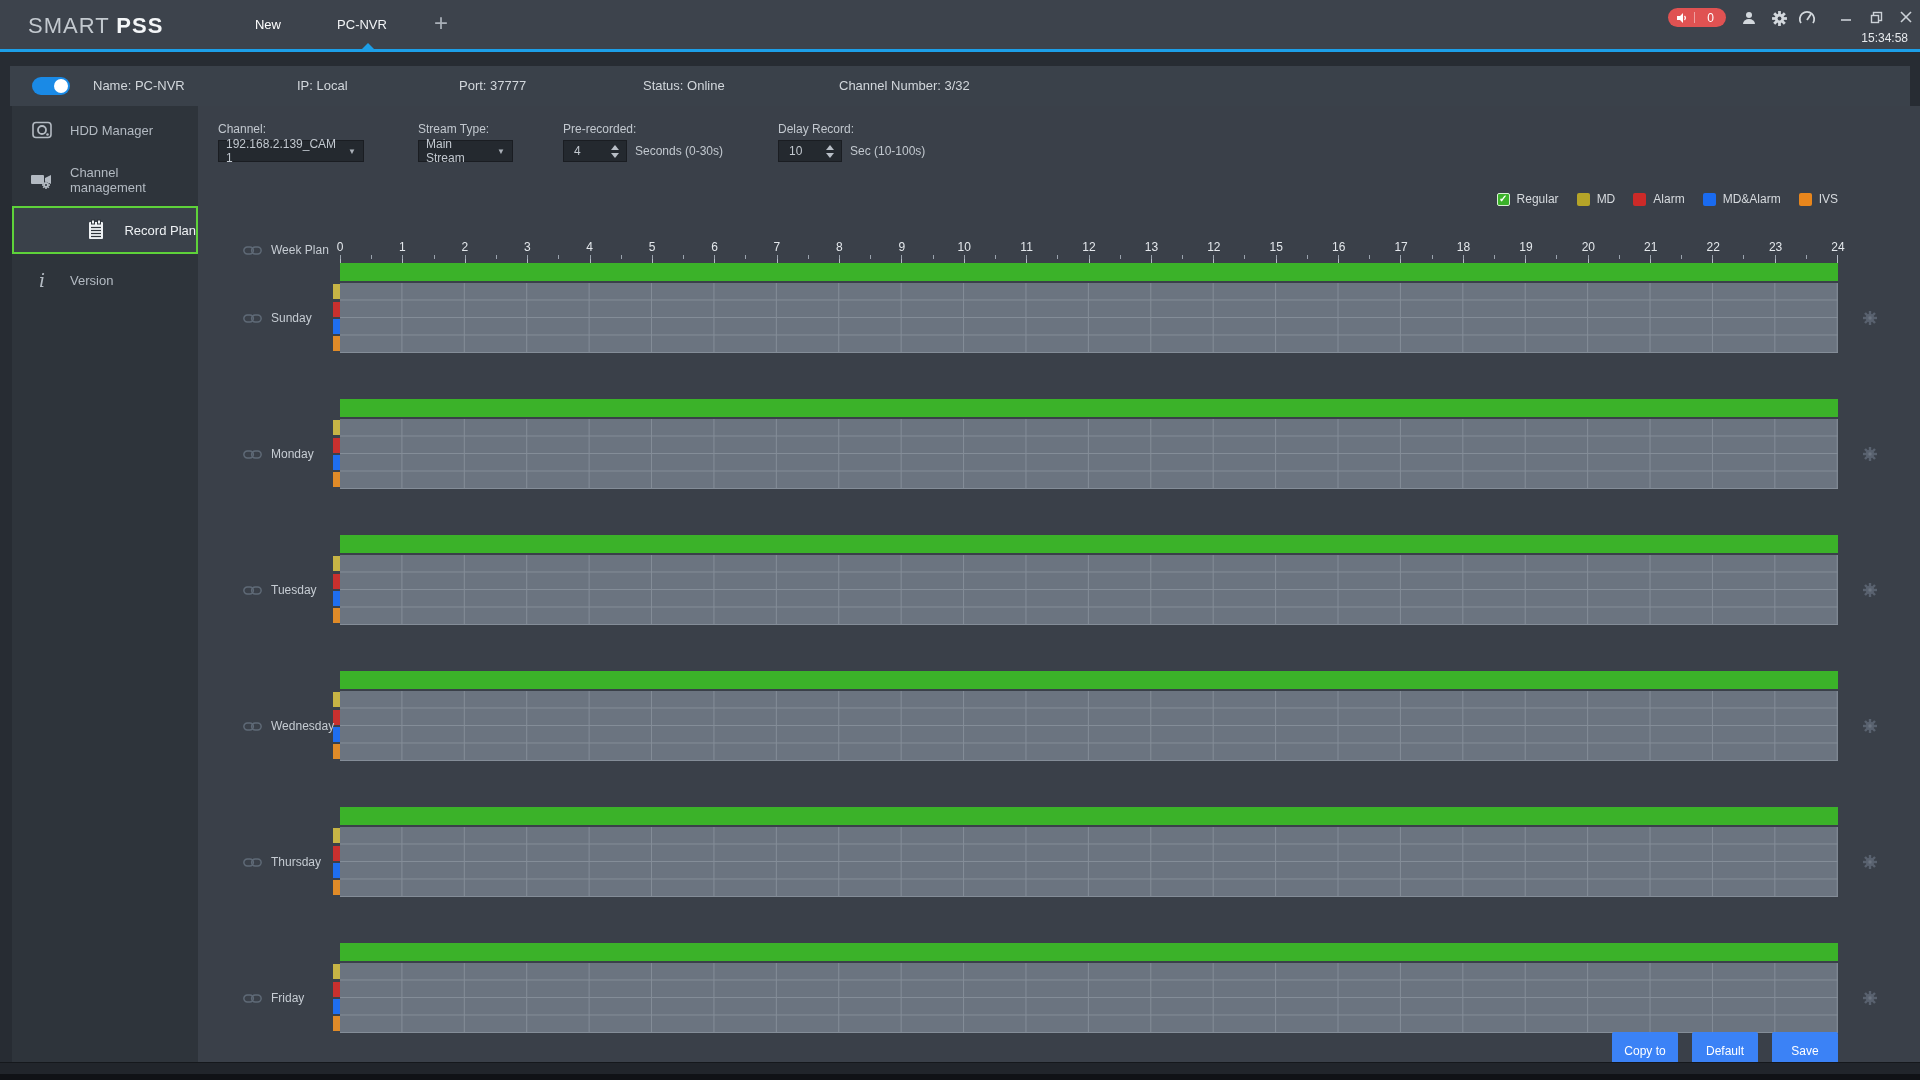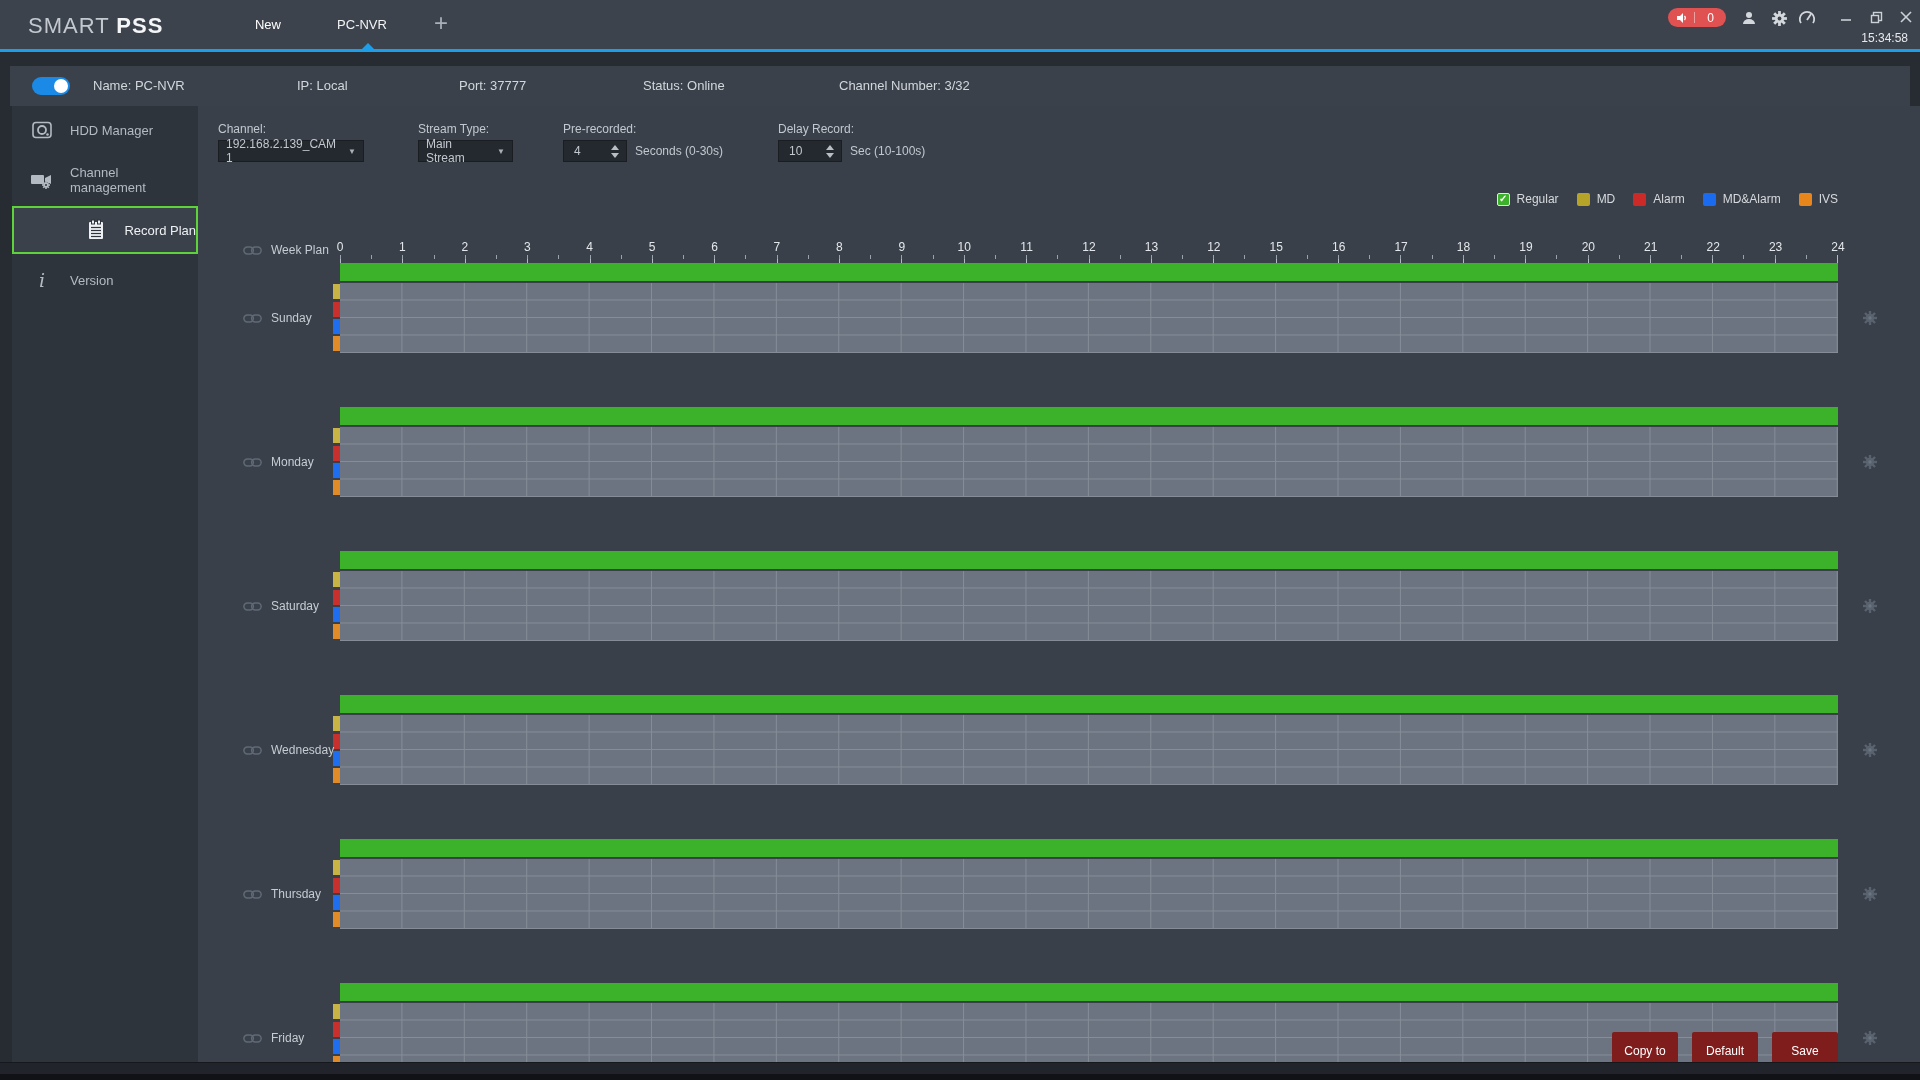--- a/index.html
+++ b/index.html
@@ -78,38 +78,38 @@
               color:#c6ccd3; font-size:12px; }
   .week-row .row-left { top:3px; }
   .hour-numbers { position:absolute; left:142px; right:82px; top:0; height:14px; }
   .hour-num { position:absolute; transform:translateX(-50%); font-size:12px; color:#e4e8ec; }
   .ticks { position:absolute; left:142px; right:82px; top:15px; height:8px; border-right:1px solid #b2bac3; }
   .ticks::before { content:""; position:absolute; left:0; right:0; top:0; height:8px;
     background:repeating-linear-gradient(to right,#b2bac3 0 1px,transparent 1px calc(100%/24)); }
   .ticks::after { content:""; position:absolute; left:0; right:0; top:0; height:4px;
     background:repeating-linear-gradient(to right,#9aa3ad 0 1px,transparent 1px calc(100%/48)); }
   .day-rows { position:absolute; top:157px; left:0; right:0; }
-  .day-block { position:relative; height:109px; margin-bottom:35px;border-radius:10px; }
+  .day-block { position:relative; height:109px; margin-bottom:27px;border-radius:10px; }
   .bar { position:absolute; left:142px; right:82px; top:0; height:18px; background:#545b64; }
   .seg { position:absolute; top:0; height:100%; }
   .grid { position:absolute; left:142px; right:82px; top:20px; height:70px; background-color:#6b7480;
     background-image:
       linear-gradient(to right,#848d98 1px,transparent 1px),
       linear-gradient(to bottom,#848d98 1px,transparent 1px);
     background-size:calc(100%/24) 100%, 100% 17.5px;
     background-position:-1px 0, 0 -1px; }
   .stubs { position:absolute; left:-7px; top:0; width:7px; height:100%; }
   .stub { position:absolute; left:0; width:7px; height:15px; }
   .stub.s0 { top:1px; } .stub.s1 { top:19px; } .stub.s2 { top:36px; } .stub.s3 { top:53px; }
   .day-left { position:absolute; left:45px; top:20px; height:70px; display:flex; align-items:center;
               gap:9px; color:#c6ccd3; font-size:12px; }
   .gear { position:absolute; right:42px; top:20px; height:70px; display:flex; align-items:center; color:#59626f; }
   
   .footer-buttons { position:absolute; top:926px; right:82px; display:flex; gap:14px; }
-  .btn { min-width:66px; height:38px; padding:4px 12px; background:#7f1d1d; color:#fff; border:none;
+  .btn { min-width:66px; height:38px; padding:4px 12px; background:#3b82f6; color:#fff; border:none;
          border-radius:2px; font-size:12px; font-family:"Liberation Sans", sans-serif; }
   .bottom-strip { position:absolute; left:0; right:0; bottom:0; height:18px; background:#21252b;
                   border-top:1px solid #15181c; }
   .bottom-strip::after { content:""; position:absolute; left:0; right:0; bottom:0; height:6px; background:#101216; }
   svg { display:block; }
 </style>
 </head>
 <body>
 
 <div id="app">
@@ -427,21 +427,21 @@
               <div class="stub s1" style="background: rgb(200, 48, 46);"></div>
               <div class="stub s2" style="background: rgb(31, 110, 240);"></div>
               <div class="stub s3" style="background: rgb(224, 139, 40);"></div>
             </div>
     </div>
     <div class="day-left">
       <svg width="19" height="11" viewBox="0 0 22 12">
               <rect x="1" y="2" width="11" height="8" rx="4" fill="none" stroke="#5f6a77" stroke-width="1.7"></rect>
               <rect x="10" y="2" width="11" height="8" rx="4" fill="none" stroke="#5f6a77" stroke-width="1.7"></rect>
             </svg>
-      <span class="day-label">Saturday</span>
+      <span class="day-label">Tuesday</span>
     </div>
     <div class="gear">
       <svg width="16" height="16" viewBox="0 0 16 16">
               <g stroke="currentColor" stroke-width="2.4">
                 <line x1="8" y1="1" x2="8" y2="15"></line>
                 <line x1="1" y1="8" x2="15" y2="8"></line>
                 <line x1="3" y1="3" x2="13" y2="13"></line>
                 <line x1="13" y1="3" x2="3" y2="13"></line>
               </g>
               <circle cx="8" cy="8" r="4.2" fill="currentColor"></circle>

